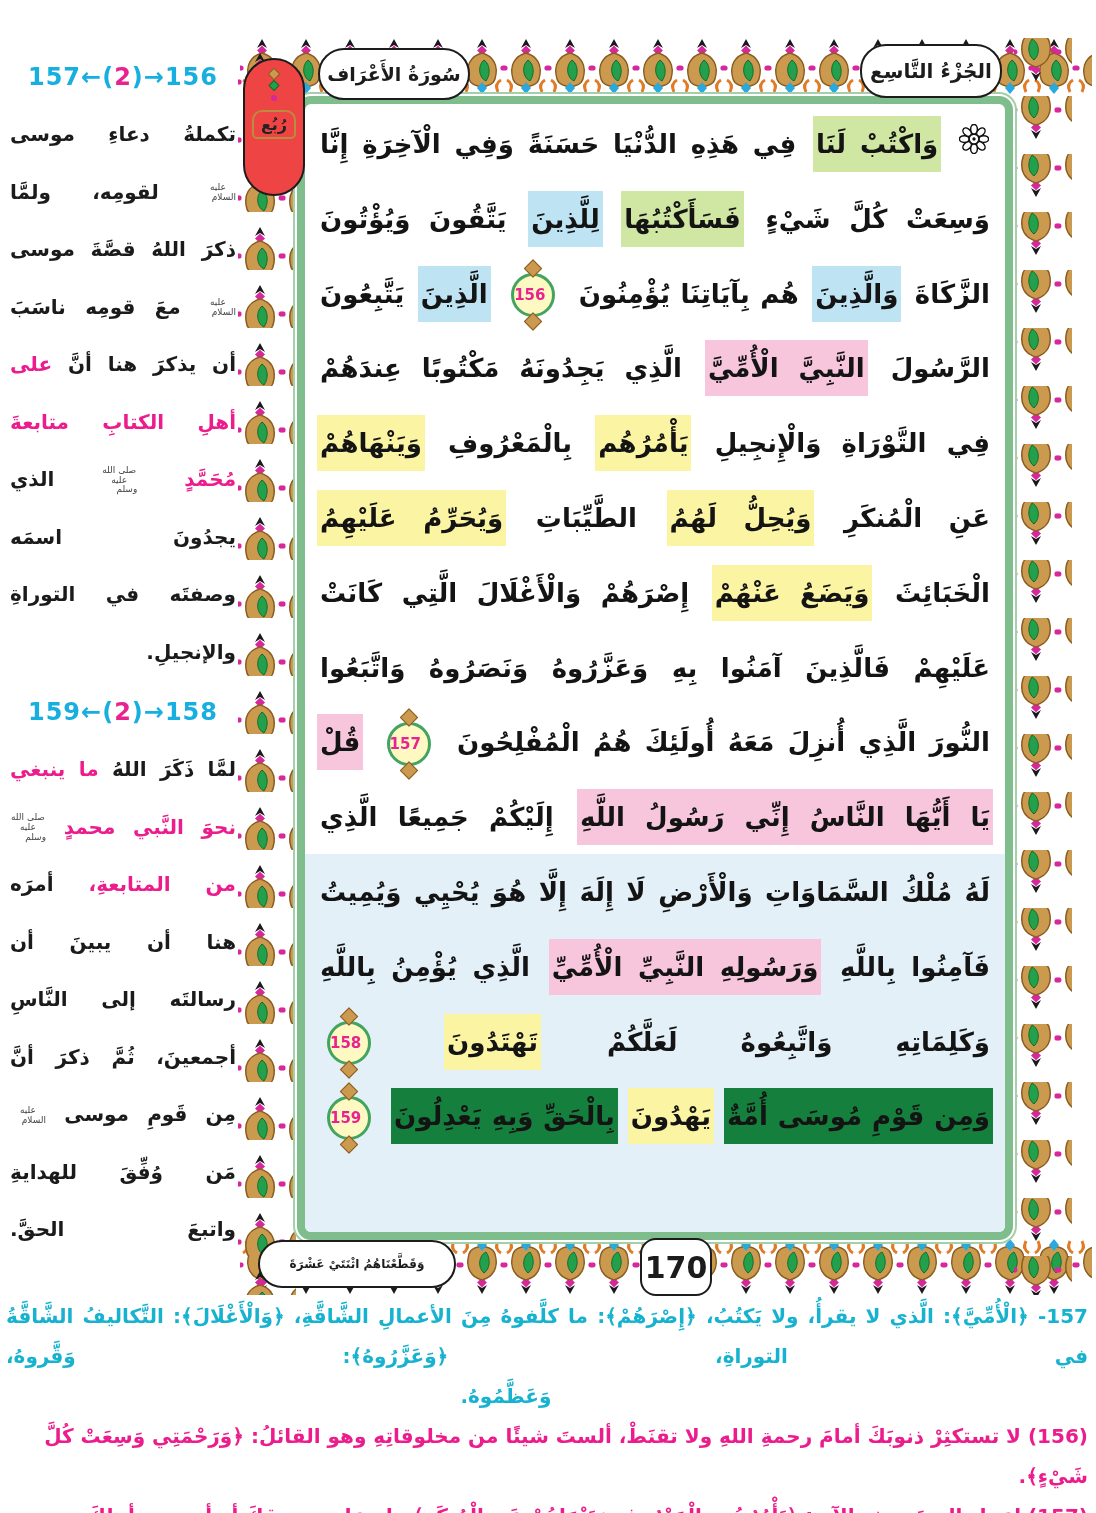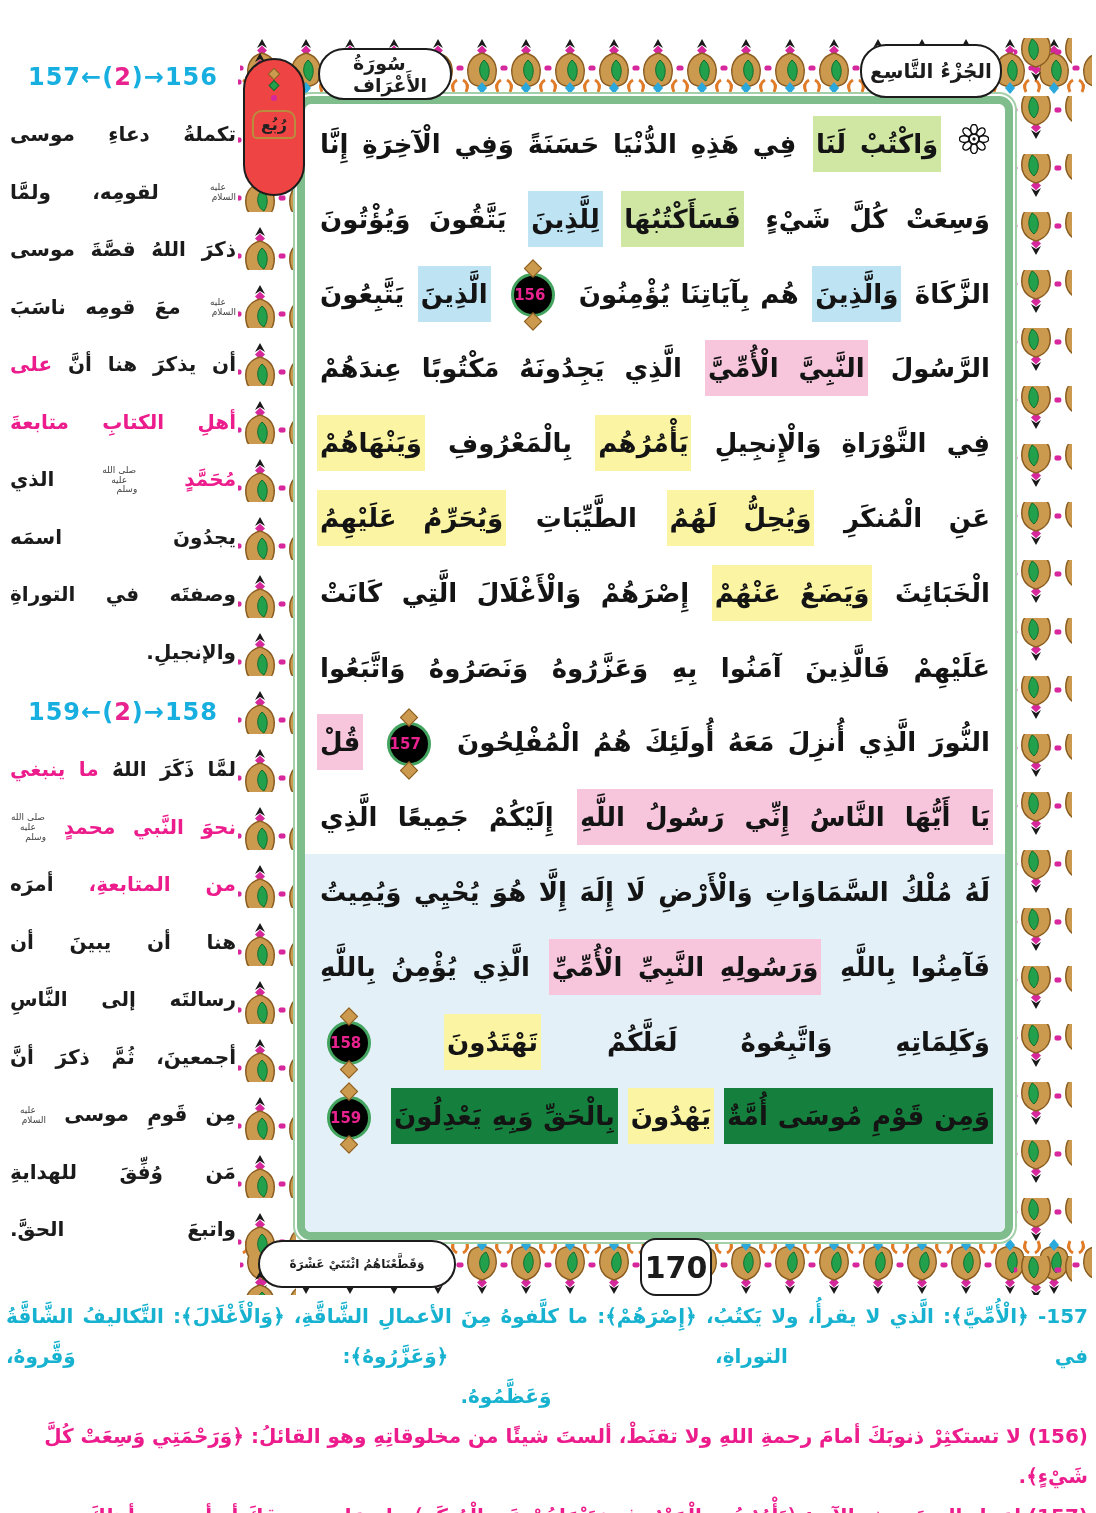--- a/index.html
+++ b/index.html
@@ -26,35 +26,35 @@
     height:74.8px;line-height:74.8px;direction:rtl;
     text-align:justify;text-align-last:justify;-moz-text-align-last:justify;
     font-size:26px;font-weight:bold;color:#141414;white-space:nowrap;overflow:visible;
   }
   .seg{padding:13px 3px;}
   .hl-g{background:#cfe7a3;} .hl-b{background:#bee3f3;} .hl-y{background:#faf4a3;}
   .hl-p{background:#f7c6dc;} .hl-o{background:#15803d;}
   .rosette{display:inline-block;vertical-align:middle;margin:0 4px;}
   .medallion{
     display:inline-block;width:38px;height:38px;border:3.5px solid #43a45f;border-radius:50%;
-    background:#000000;position:relative;vertical-align:middle;margin:0 10px;direction:ltr;text-align:left;
+    background:#fef9c3;position:relative;vertical-align:middle;margin:0 10px;direction:ltr;text-align:left;
   }
   .medallion::before,.medallion::after{
     content:"";position:absolute;left:50%;width:11px;height:11px;background:#cb9a4e;
     border:1px solid #8a5c20;transform:translateX(-50%) rotate(45deg);
   }
   .medallion::before{top:-14px;} .medallion::after{bottom:-14px;}
   .medallion b{display:block;line-height:38px;font-size:15px;color:#e8238f;font-weight:bold;}
   
   .cartouche{
     position:absolute;z-index:5;background:#fff;border:2.5px solid #1c1c1c;border-radius:26px;
     display:flex;align-items:center;justify-content:center;
     font-weight:bold;color:#1c1c1c;box-sizing:border-box;
   }
-  .cart-surah{left:318px;top:48px;width:134px;height:52px;font-size:19px;padding-left:33px;}
+  .cart-surah{left:318px;top:48px;width:152px;height:52px;font-size:19px;}
   .cart-juz{left:860px;top:44px;width:142px;height:54px;font-size:20px;}
   .cart-catch{left:258px;top:1240px;width:198px;height:48px;font-size:12px;border-radius:24px;}
   .page-plate{left:640px;top:1238px;width:72px;height:58px;font-size:30px;border-radius:16px;border-width:2px;}
   
   .rub{
     position:absolute;left:243px;top:58px;width:62px;height:138px;z-index:6;background:#ef4444;
     border:2.5px solid #1c1c1c;border-radius:31px;box-sizing:border-box;
     display:flex;flex-direction:column;align-items:center;justify-content:flex-start;padding-top:8px;
   }
   .rub-word{

